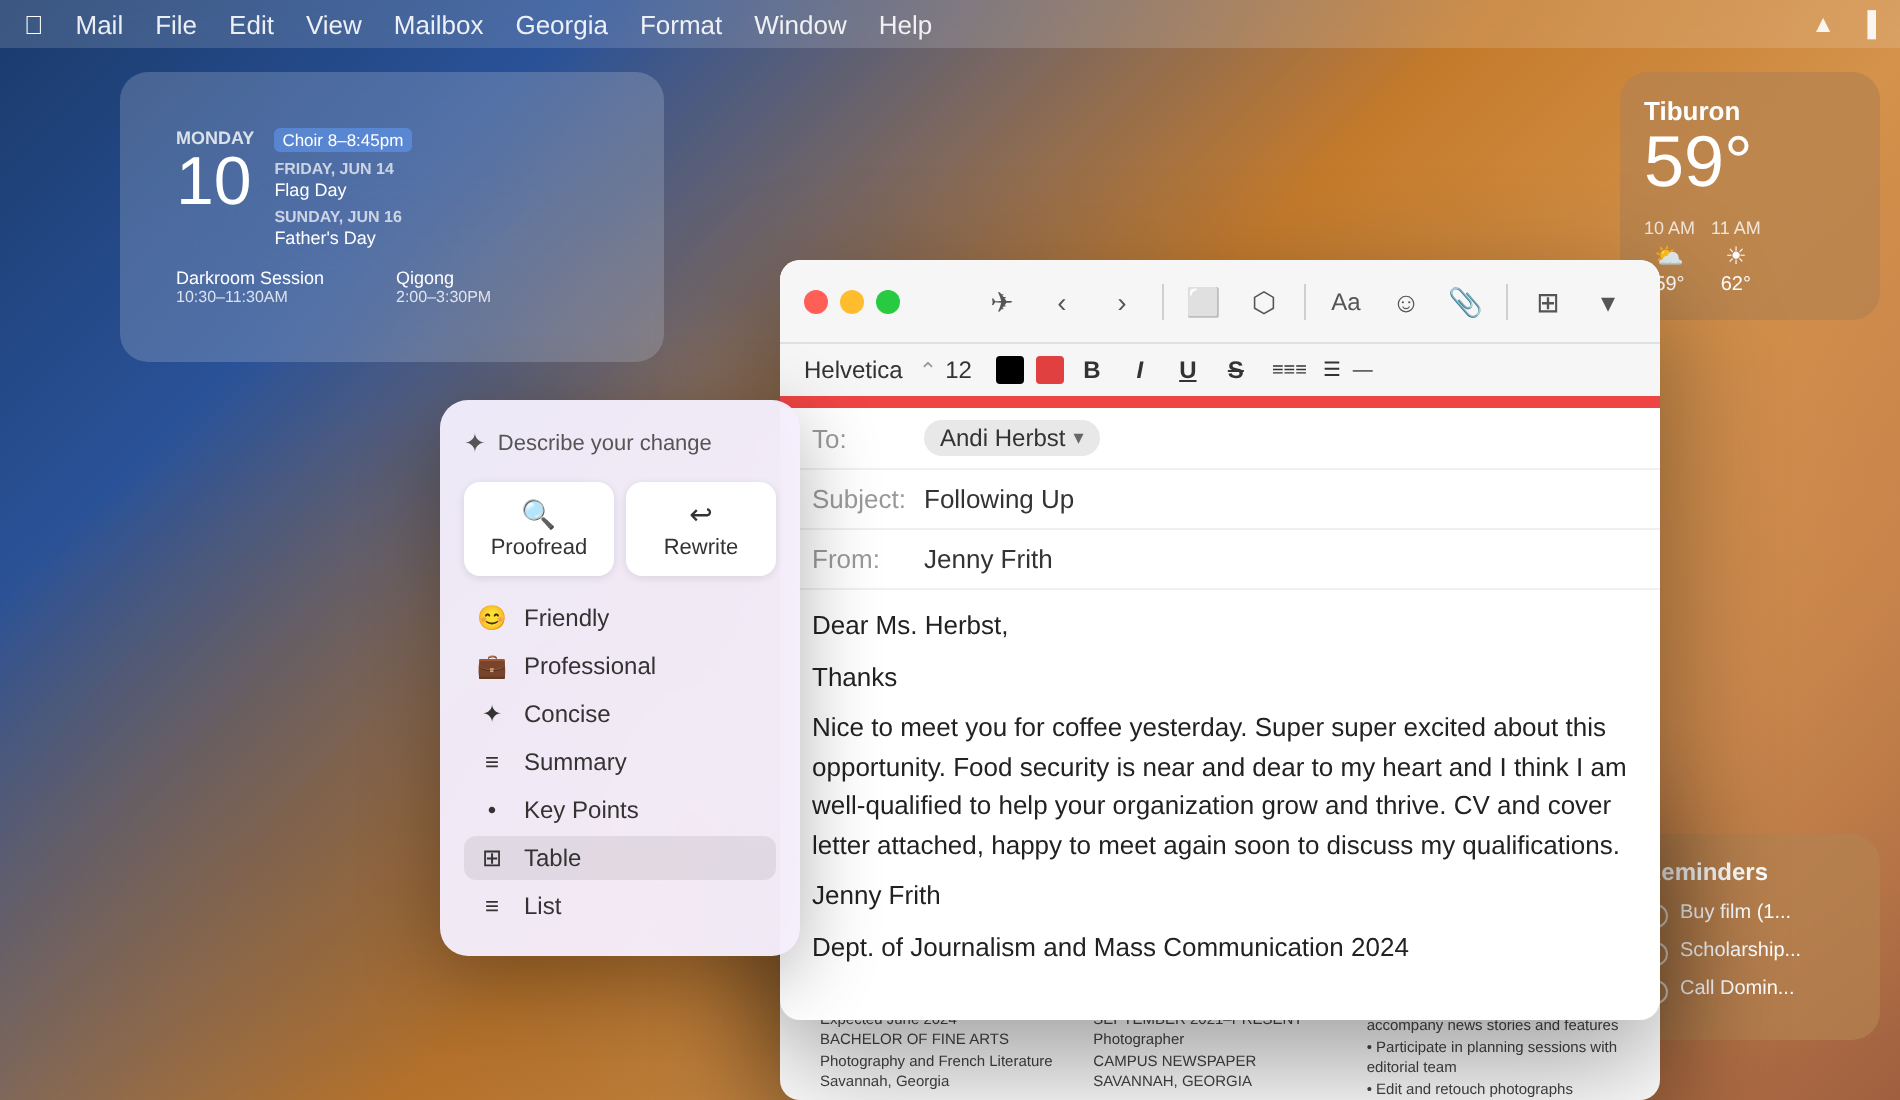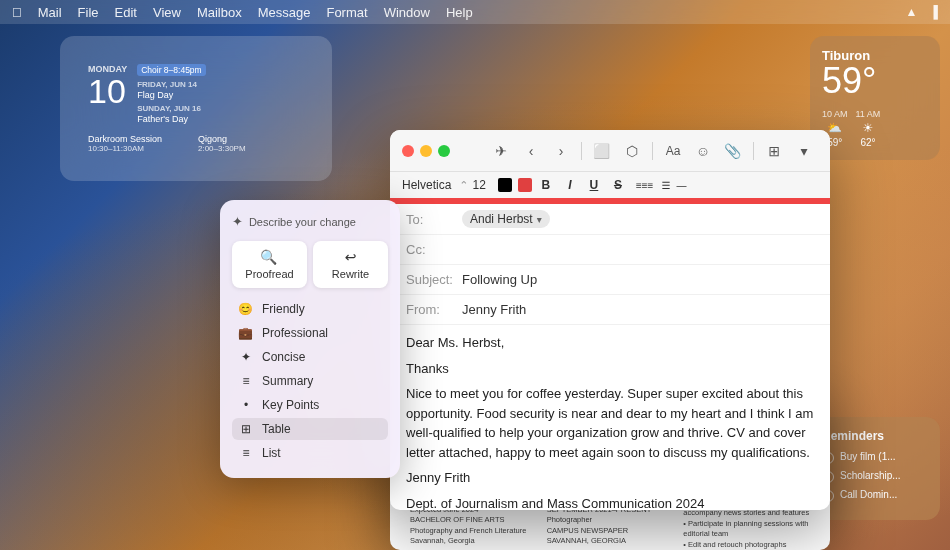--- a/index.html
+++ b/index.html
@@ -499,21 +499,21 @@
 <div class="desktop">
   <div class="desktop-sand"></div>
 
   <div class="menubar">
     <span class="menubar-apple"></span>
     <span class="menubar-item">Mail</span>
     <span class="menubar-item">File</span>
     <span class="menubar-item">Edit</span>
     <span class="menubar-item">View</span>
     <span class="menubar-item">Mailbox</span>
-    <span class="menubar-item">Message</span>
+    <span class="menubar-item">Georgia</span>
     <span class="menubar-item">Format</span>
     <span class="menubar-item">Window</span>
     <span class="menubar-item">Help</span>
     <div class="menubar-right">
       <span style="font-size:12px;color:white;opacity:0.9;">▲</span>
       <span style="font-size:12px;color:white;opacity:0.9;">▐</span>
     </div>
   </div>
 
   <div class="calendar-widget">
@@ -637,23 +637,20 @@
 
     <div class="mail-compose">
       <div class="mail-field">
         <span class="mail-field-label">To:</span>
         <div class="mail-field-value">
           <div class="mail-chip">
             <span>Andi Herbst</span>
             <span class="mail-chip-arrow">▾</span>
           </div>
         </div>
-      </div>
-      <div class="mail-field">
-        <span class="mail-field-label">Cc:</span>
       </div>
       <div class="mail-field">
         <span class="mail-field-label">Subject:</span>
         <span class="mail-field-value">Following Up</span>
       </div>
       <div class="mail-field">
         <span class="mail-field-label">From:</span>
         <span class="mail-field-value">Jenny Frith</span>
       </div>
       <div class="mail-body">

